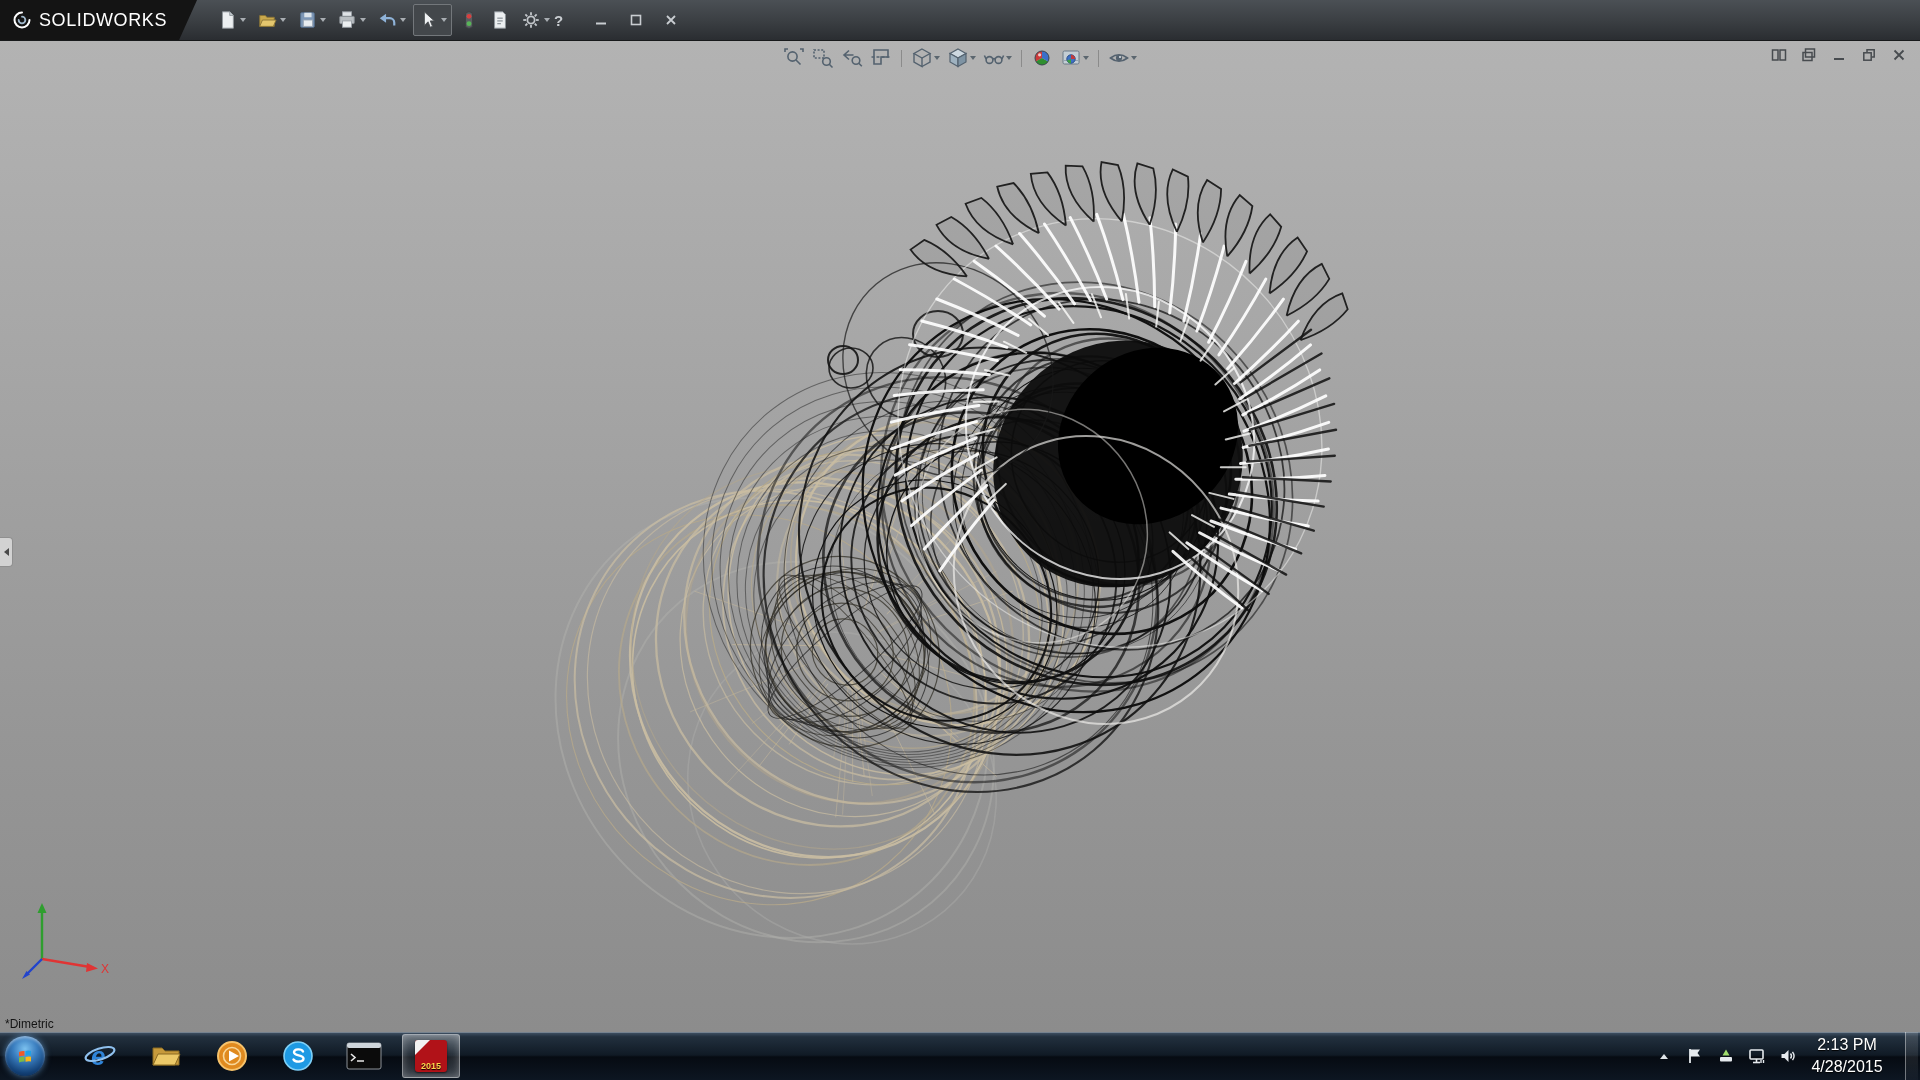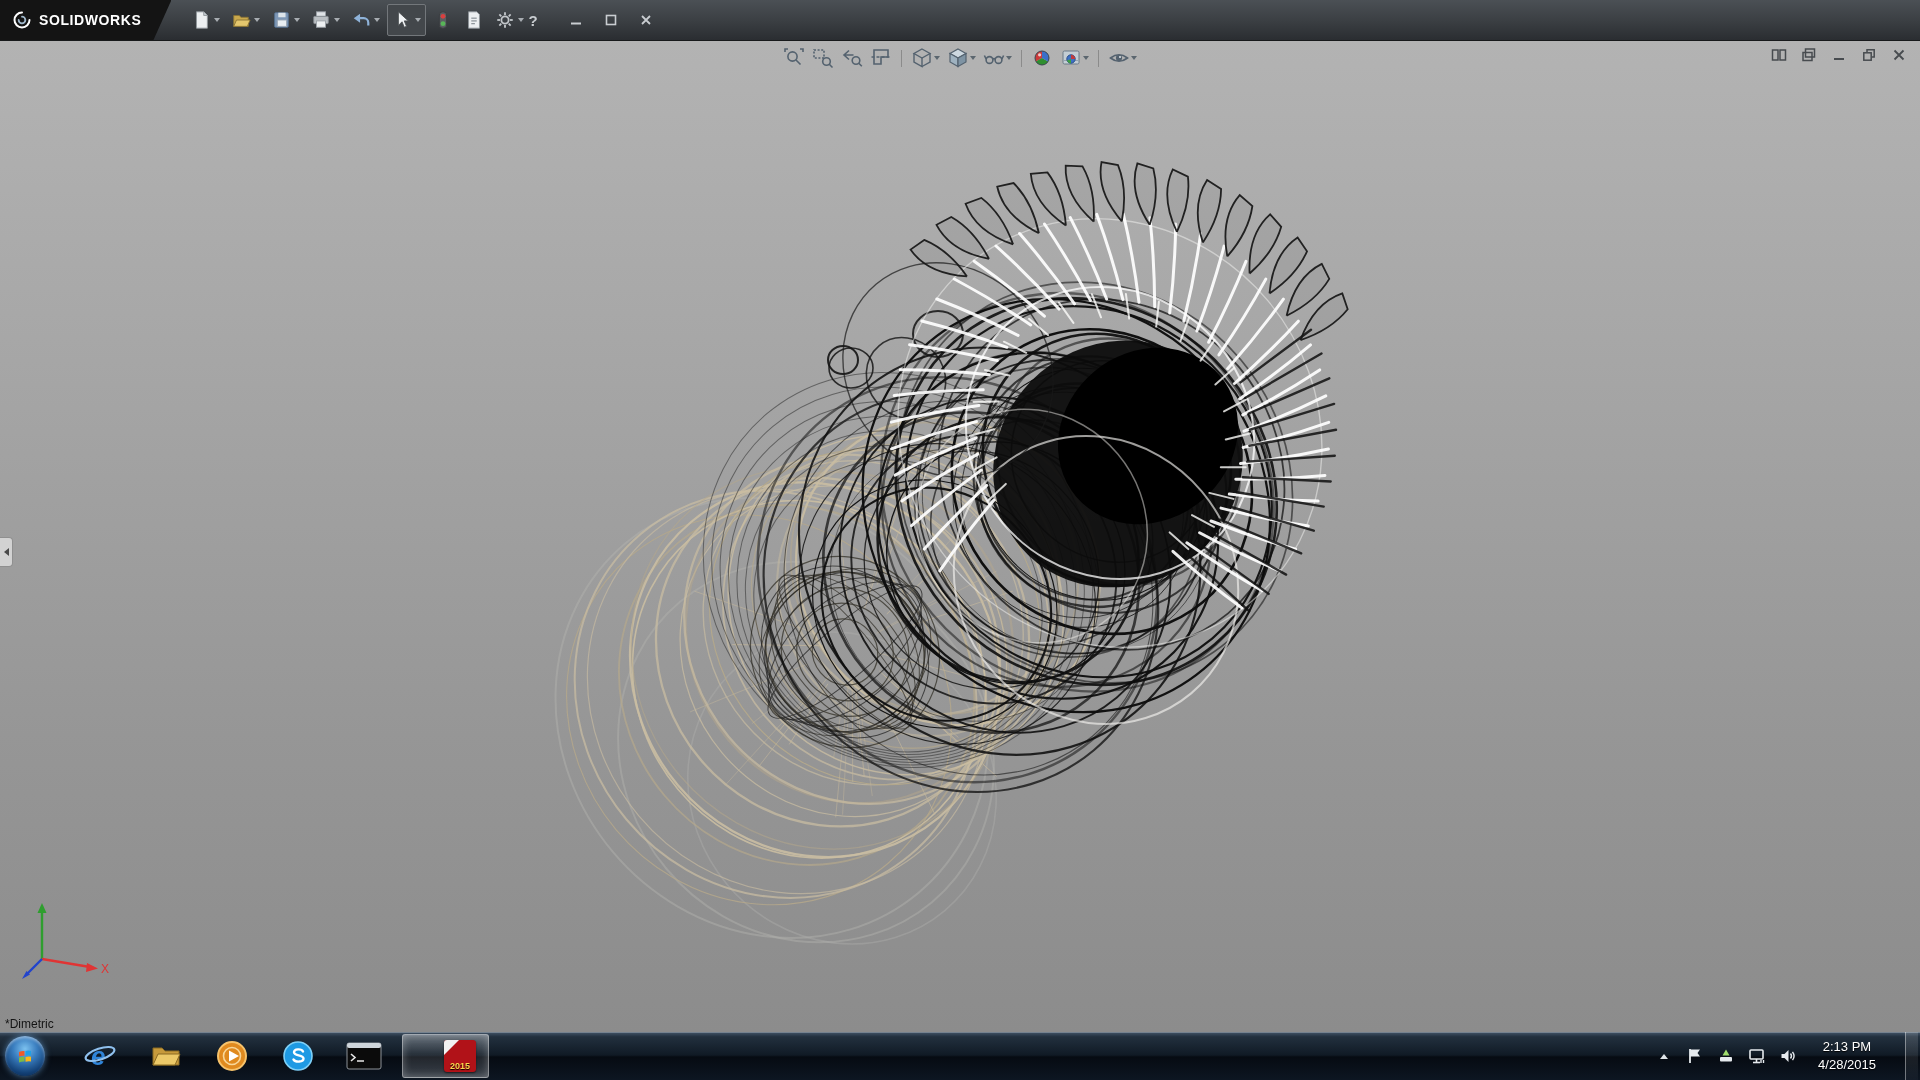--- a/index.html
+++ b/index.html
@@ -5,21 +5,21 @@
   html,body{margin:0;padding:0;width:1920px;height:1080px;overflow:hidden;
     font-family:"Liberation Sans",sans-serif;-webkit-font-smoothing:antialiased;}
   .screen{position:relative;width:1920px;height:1080px;background:#9a9a9a;}
 
   
   .titlebar{position:absolute;top:0;left:0;right:0;height:40px;display:flex;align-items:center;
     background:linear-gradient(180deg,#4b5055 0%,#3a3e42 55%,#2a2d31 100%);
     border-bottom:1px solid #17191b;color:#d6d9dc;z-index:30;}
   .logo{height:100%;display:flex;align-items:center;gap:7px;padding:0 30px 0 12px;
     background:#141414;clip-path:polygon(0 0,100% 0,calc(100% - 18px) 100%,0 100%);}
-  .logo-text{font-size:14px;font-weight:bold;letter-spacing:.6px;color:#fff;}
+  .logo-text{font-size:18px;font-weight:normal;letter-spacing:.6px;color:#fff;}
   .main-toolbar{display:flex;align-items:center;gap:3px;margin-left:16px;}
   .tbtn{display:flex;align-items:center;height:30px;padding:0 4px;border-radius:2px;cursor:default;}
   .tbtn svg{display:block;}
   .tbtn.selected{border:1px solid #73777b;background:#43474b;}
   .dd{width:0;height:0;border-left:3.5px solid transparent;border-right:3.5px solid transparent;
     border-top:4px solid #a8adb2;margin-left:3px;}
   .tb-title{flex:1;text-align:center;font-size:14px;color:#cfd3d6;white-space:nowrap;overflow:hidden;}
   .win-controls{display:flex;align-items:center;gap:17px;padding-right:14px;}
   .help-glyph{font-size:15px;font-weight:bold;color:#c9cdd1;margin-right:12px;}
   .wc{display:flex;align-items:center;justify-content:center;width:18px;height:18px;}
@@ -53,31 +53,31 @@
     background:linear-gradient(180deg,#44566a 0%,#22303e 10%,#101a25 48%,#060b12 52%,#0d1622 100%);
     box-shadow:inset 0 1px 0 rgba(255,255,255,.28);z-index:40;}
   .start-orb{width:50px;height:48px;display:flex;align-items:center;justify-content:center;}
   .orb{width:40px;height:40px;border-radius:50%;position:relative;
     background:radial-gradient(circle at 50% 32%,#7cc1ef 0%,#3a7ec0 35%,#123f74 72%,#061d3c 100%);
     box-shadow:0 0 6px rgba(120,190,255,.55),inset 0 2px 3px rgba(255,255,255,.45);
     display:flex;align-items:center;justify-content:center;}
   .tasks{display:flex;align-items:center;margin-left:22px;gap:10px;}
   .tkbtn{width:56px;height:42px;display:flex;align-items:center;justify-content:center;border-radius:3px;}
   .tkbtn.active{background:linear-gradient(180deg,rgba(255,255,255,.30),rgba(255,255,255,.10) 45%,rgba(255,255,255,.18));
-    border:1px solid rgba(255,255,255,.45);box-shadow:inset 0 0 8px rgba(255,255,255,.30);padding-left:29px;}
+    border:1px solid rgba(255,255,255,.45);box-shadow:inset 0 0 8px rgba(255,255,255,.30);}
   .sw-icon{position:relative;width:32px;height:32px;background:#b11218;border-radius:3px;overflow:hidden;
     box-shadow:0 1px 2px rgba(0,0,0,.6);}
   .sw-fold{position:absolute;top:0;left:0;width:0;height:0;border-top:15px solid #f2f2f2;border-right:15px solid transparent;}
   .sw-badge{position:absolute;left:0;right:0;bottom:1px;text-align:center;font-size:9px;font-weight:bold;
     color:#ffd34d;text-shadow:0 1px 1px #000;line-height:9px;}
   .tray{margin-left:auto;display:flex;align-items:center;gap:13px;padding-right:2px;}
   .tray-icon{display:flex;align-items:center;justify-content:center;width:18px;height:20px;}
   .chevron-up{width:0;height:0;border-left:4.5px solid transparent;border-right:4.5px solid transparent;
     border-bottom:5px solid #dfe4e8;}
-  .clock{text-align:center;color:#fff;font-size:13px;line-height:1.35;text-shadow:0 1px 1px #000;min-width:74px;}
+  .clock{text-align:center;color:#fff;font-size:16px;line-height:1.35;text-shadow:0 1px 1px #000;min-width:74px;}
   .show-desktop{width:12px;height:48px;margin-left:8px;border-left:1px solid rgba(255,255,255,.4);
     background:linear-gradient(180deg,rgba(255,255,255,.14),rgba(255,255,255,.03));}
 </style>
 </head>
 <body>
 
 <div class="screen">
 
   <header class="titlebar">
     <div class="logo">

